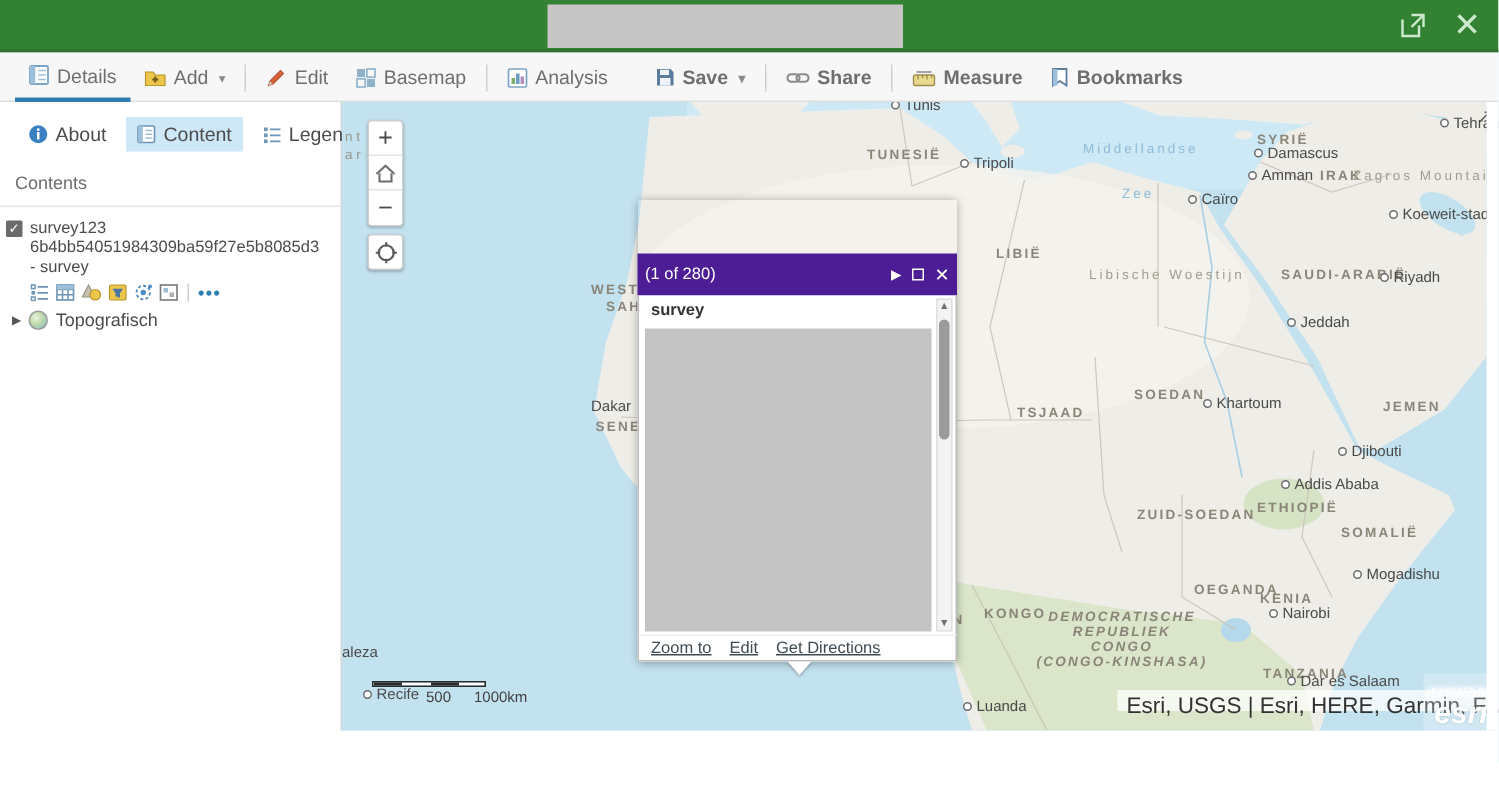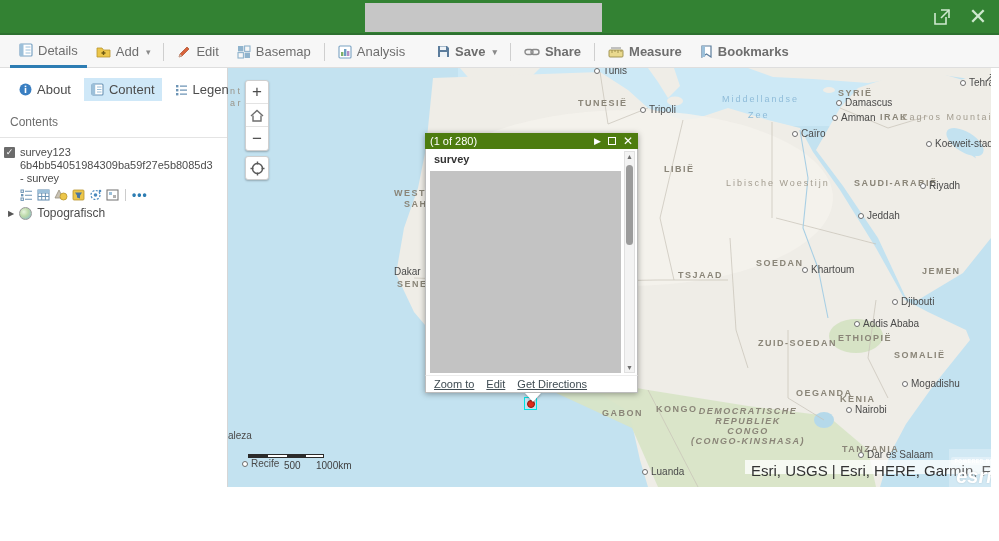--- a/index.html
+++ b/index.html
@@ -77,21 +77,21 @@
   .scale-1000 { position:absolute; left:68px; top:6px; font-size:10px; color:#3f3f3f; }
 
   .attribution { position:absolute; left:517px; top:392px; height:14px; padding:2px 6px; background:rgba(255,255,255,.75); font-size:15px; color:#323232; white-space:nowrap; }
   .esri-logo { position:absolute; right:0; bottom:0; width:50px; height:38px; background:rgba(255,255,255,.25); color:#fff; text-align:center; }
   .powered-by { font-size:5px; letter-spacing:.5px; background:rgba(255,255,255,.35); display:inline-block; margin-top:3px; padding:1px 3px; border-radius:2px; font-weight:bold; }
   .esri-word { font-size:20px; font-weight:bold; font-style:italic; line-height:18px; text-shadow:0 0 2px rgba(0,0,0,.15); }
   .ne-arrow { position:absolute; right:4px; top:2px; font-size:12px; color:#5a5a5a; }
 
   
   .popup { position:absolute; left:197px; top:65px; width:213px; box-shadow:0 1px 6px rgba(0,0,0,.35); z-index:5; }
-  .popup-header { height:16px; background:#4d7c0f; color:#fff; font-size:11px; display:flex; align-items:center; padding:0 5px; }
+  .popup-header { height:28px; background:#4c1d95; color:#fff; font-size:11px; display:flex; align-items:center; padding:0 5px;margin-top:36px; }
   .popup-header .ph-title { flex:1; }
   .ph-btn { color:#fff; font-size:9px; margin-left:7px; cursor:pointer; line-height:16px; }
   .ph-max { width:8px; height:8px; border:1.5px solid #fff; display:inline-block; margin-left:7px; cursor:pointer; }
   .ph-close { font-size:12px; }
   .popup-body { position:relative; height:226px; background:#fff; border:1px solid #bcbcbc; border-top:0; border-bottom:0; }
   .popup-title { position:absolute; left:8px; top:4px; font-size:11px; font-weight:bold; color:#333; }
   .popup-redacted { position:absolute; left:4px; top:22px; right:16px; bottom:2px; background:#c3c3c3; }
   .vscroll { position:absolute; right:2px; top:2px; bottom:2px; width:11px; background:#f3f3f3; border:1px solid #e0e0e0; font-size:7px; color:#707070; text-align:center; }
   .vs-up { position:absolute; top:1px; left:0; right:0; cursor:pointer; }
   .vs-down { position:absolute; bottom:1px; left:0; right:0; cursor:pointer; }
@@ -370,21 +370,21 @@
         <path d="M572,62 L580,110 L575,160 L590,200 L600,250" stroke="#a8cfe4" stroke-width="1.1" fill="none"></path>
       </svg>
 
       <div>
           <span class="mlabel frag" style="left: 2px; top: 18px;">n t</span>
           <span class="mlabel frag" style="left: 2px; top: 30px;">a r</span>
           <span class="mlabel city dot" style="left: 366px; top: -3px;">Tunis</span>
           <span class="mlabel country" style="left: 350px; top: 30px;">TUNESIË</span>
           <span class="mlabel city dot" style="left: 412px; top: 36px;">Tripoli</span>
           <span class="mlabel water" style="left: 494px; top: 26px;">Middellandse</span>
-          <span class="mlabel water" style="left: 520px; top: 42px; text-align: right;">Zee</span>
+          <span class="mlabel water" style="left: 520px; top: 56px; text-align: right;">Zee</span>
           <span class="mlabel country" style="left: 610px; top: 20px;">SYRIË</span>
           <span class="mlabel city dot" style="left: 608px; top: 29px;">Damascus</span>
           <span class="mlabel city dot" style="left: 604px; top: 44px;">Amman</span>
           <span class="mlabel country" style="left: 652px; top: 44px;">IRAK</span>
           <span class="mlabel region" style="left: 674px; top: 44px;">Zagros Mountains</span>
           <span class="mlabel city dot" style="left: 732px; top: 9px;">Tehran</span>
           <span class="mlabel city dot" style="left: 564px; top: 60px;">Caïro</span>
           <span class="mlabel city dot" style="left: 698px; top: 70px;">Koeweit-stad</span>
           <span class="mlabel country" style="left: 436px; top: 96px;">LIBIË</span>
           <span class="mlabel region" style="left: 498px; top: 110px;">Libische Woestijn</span>

